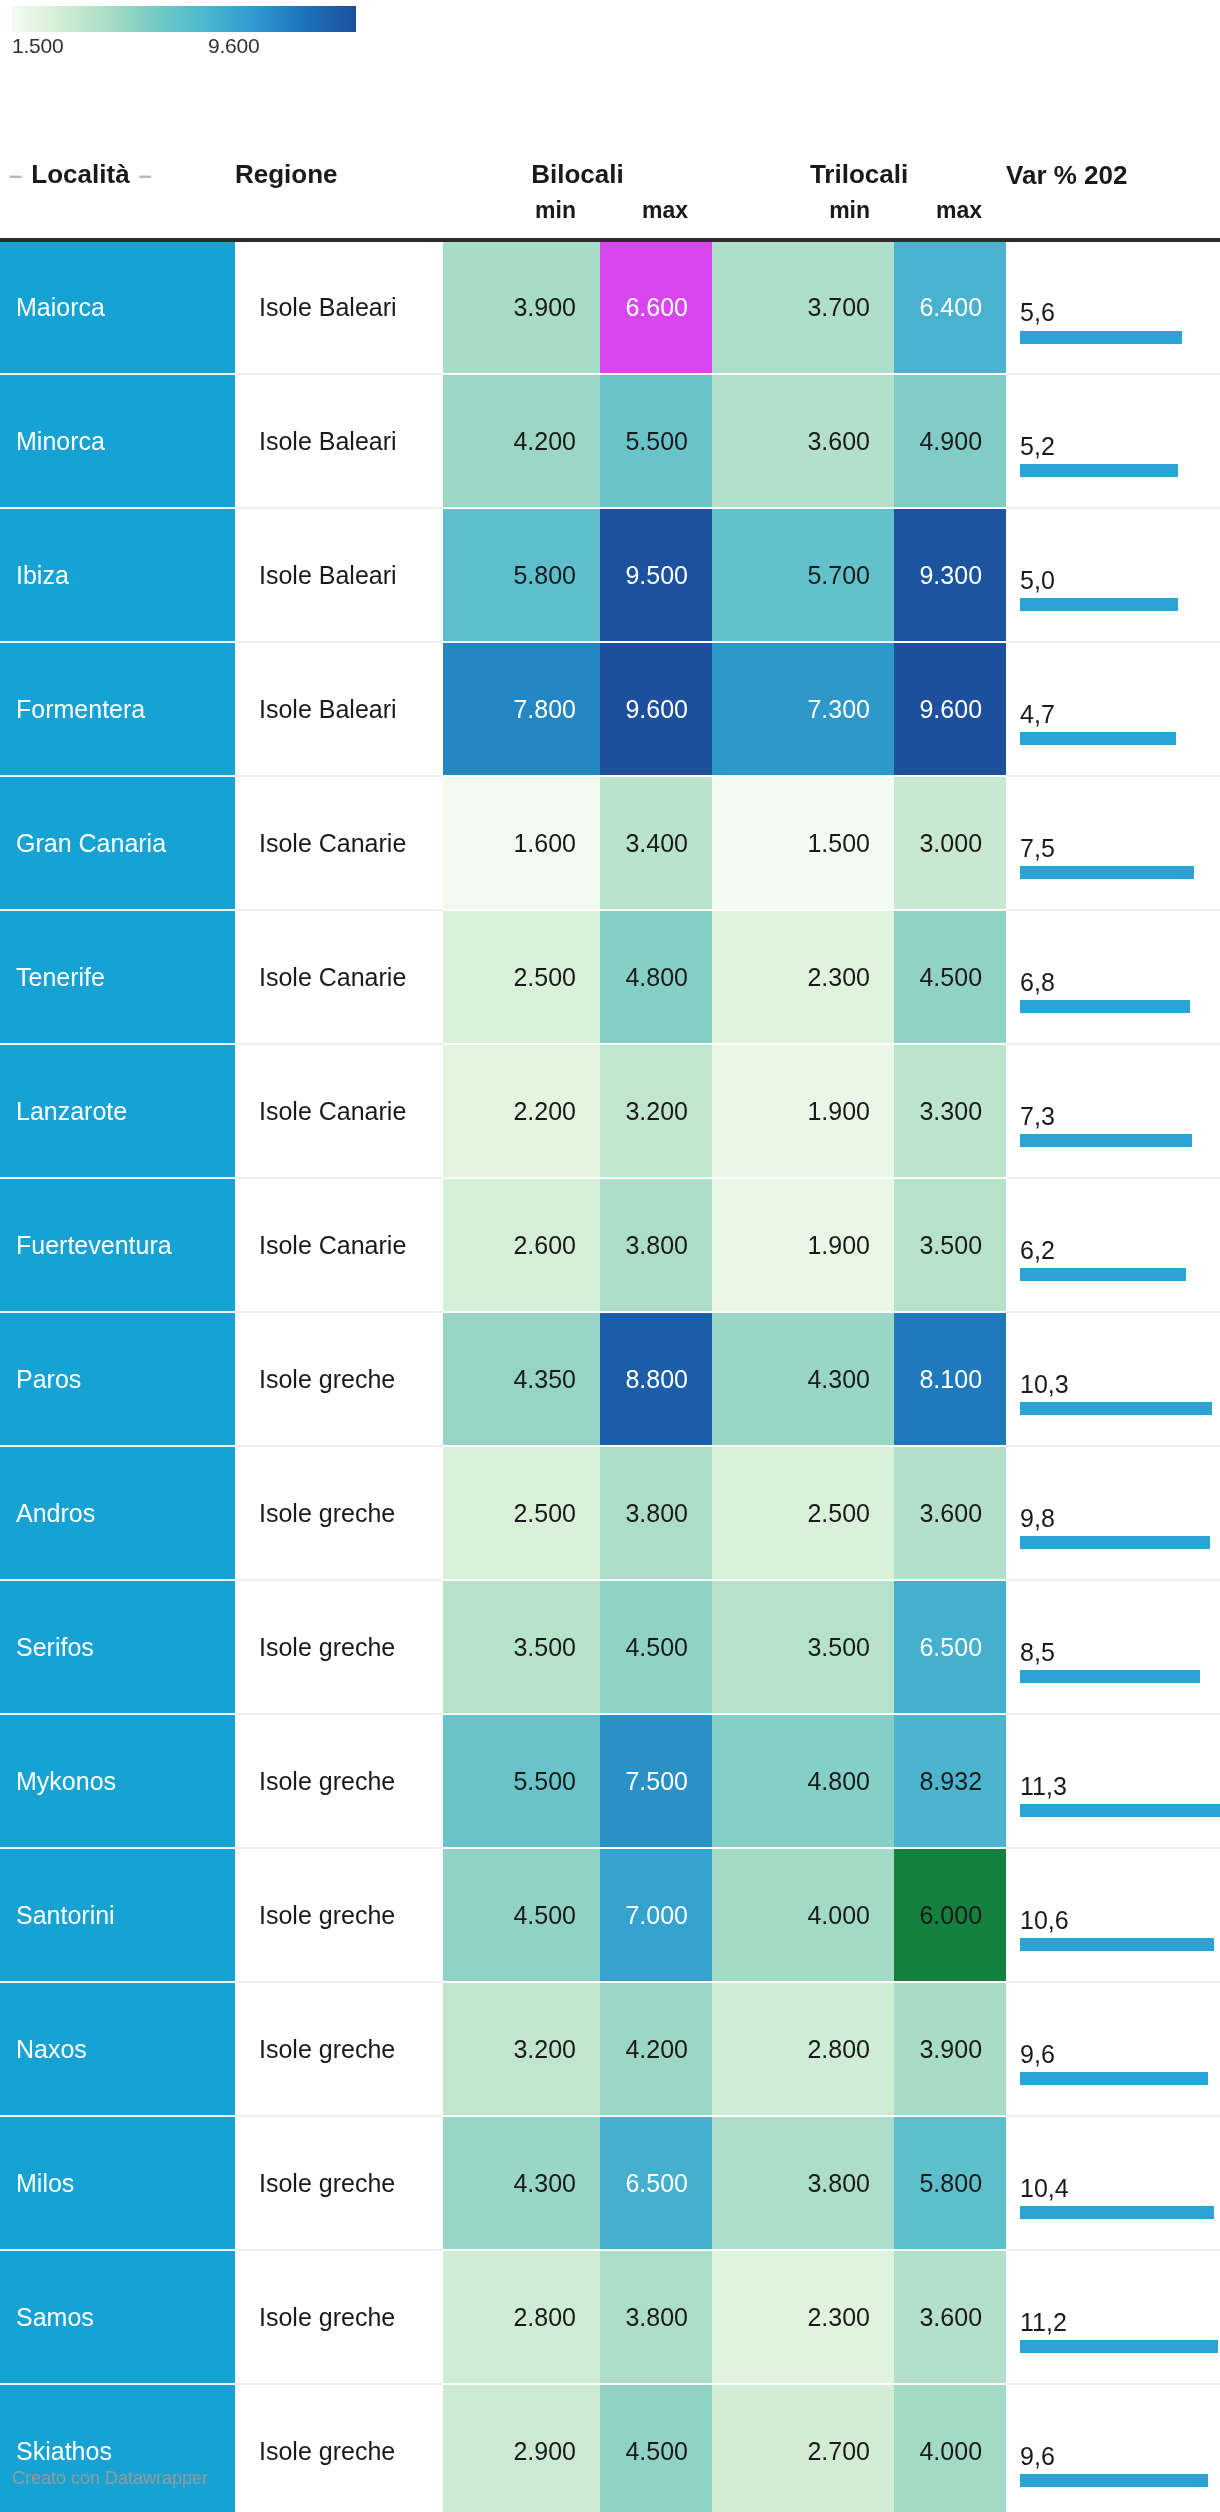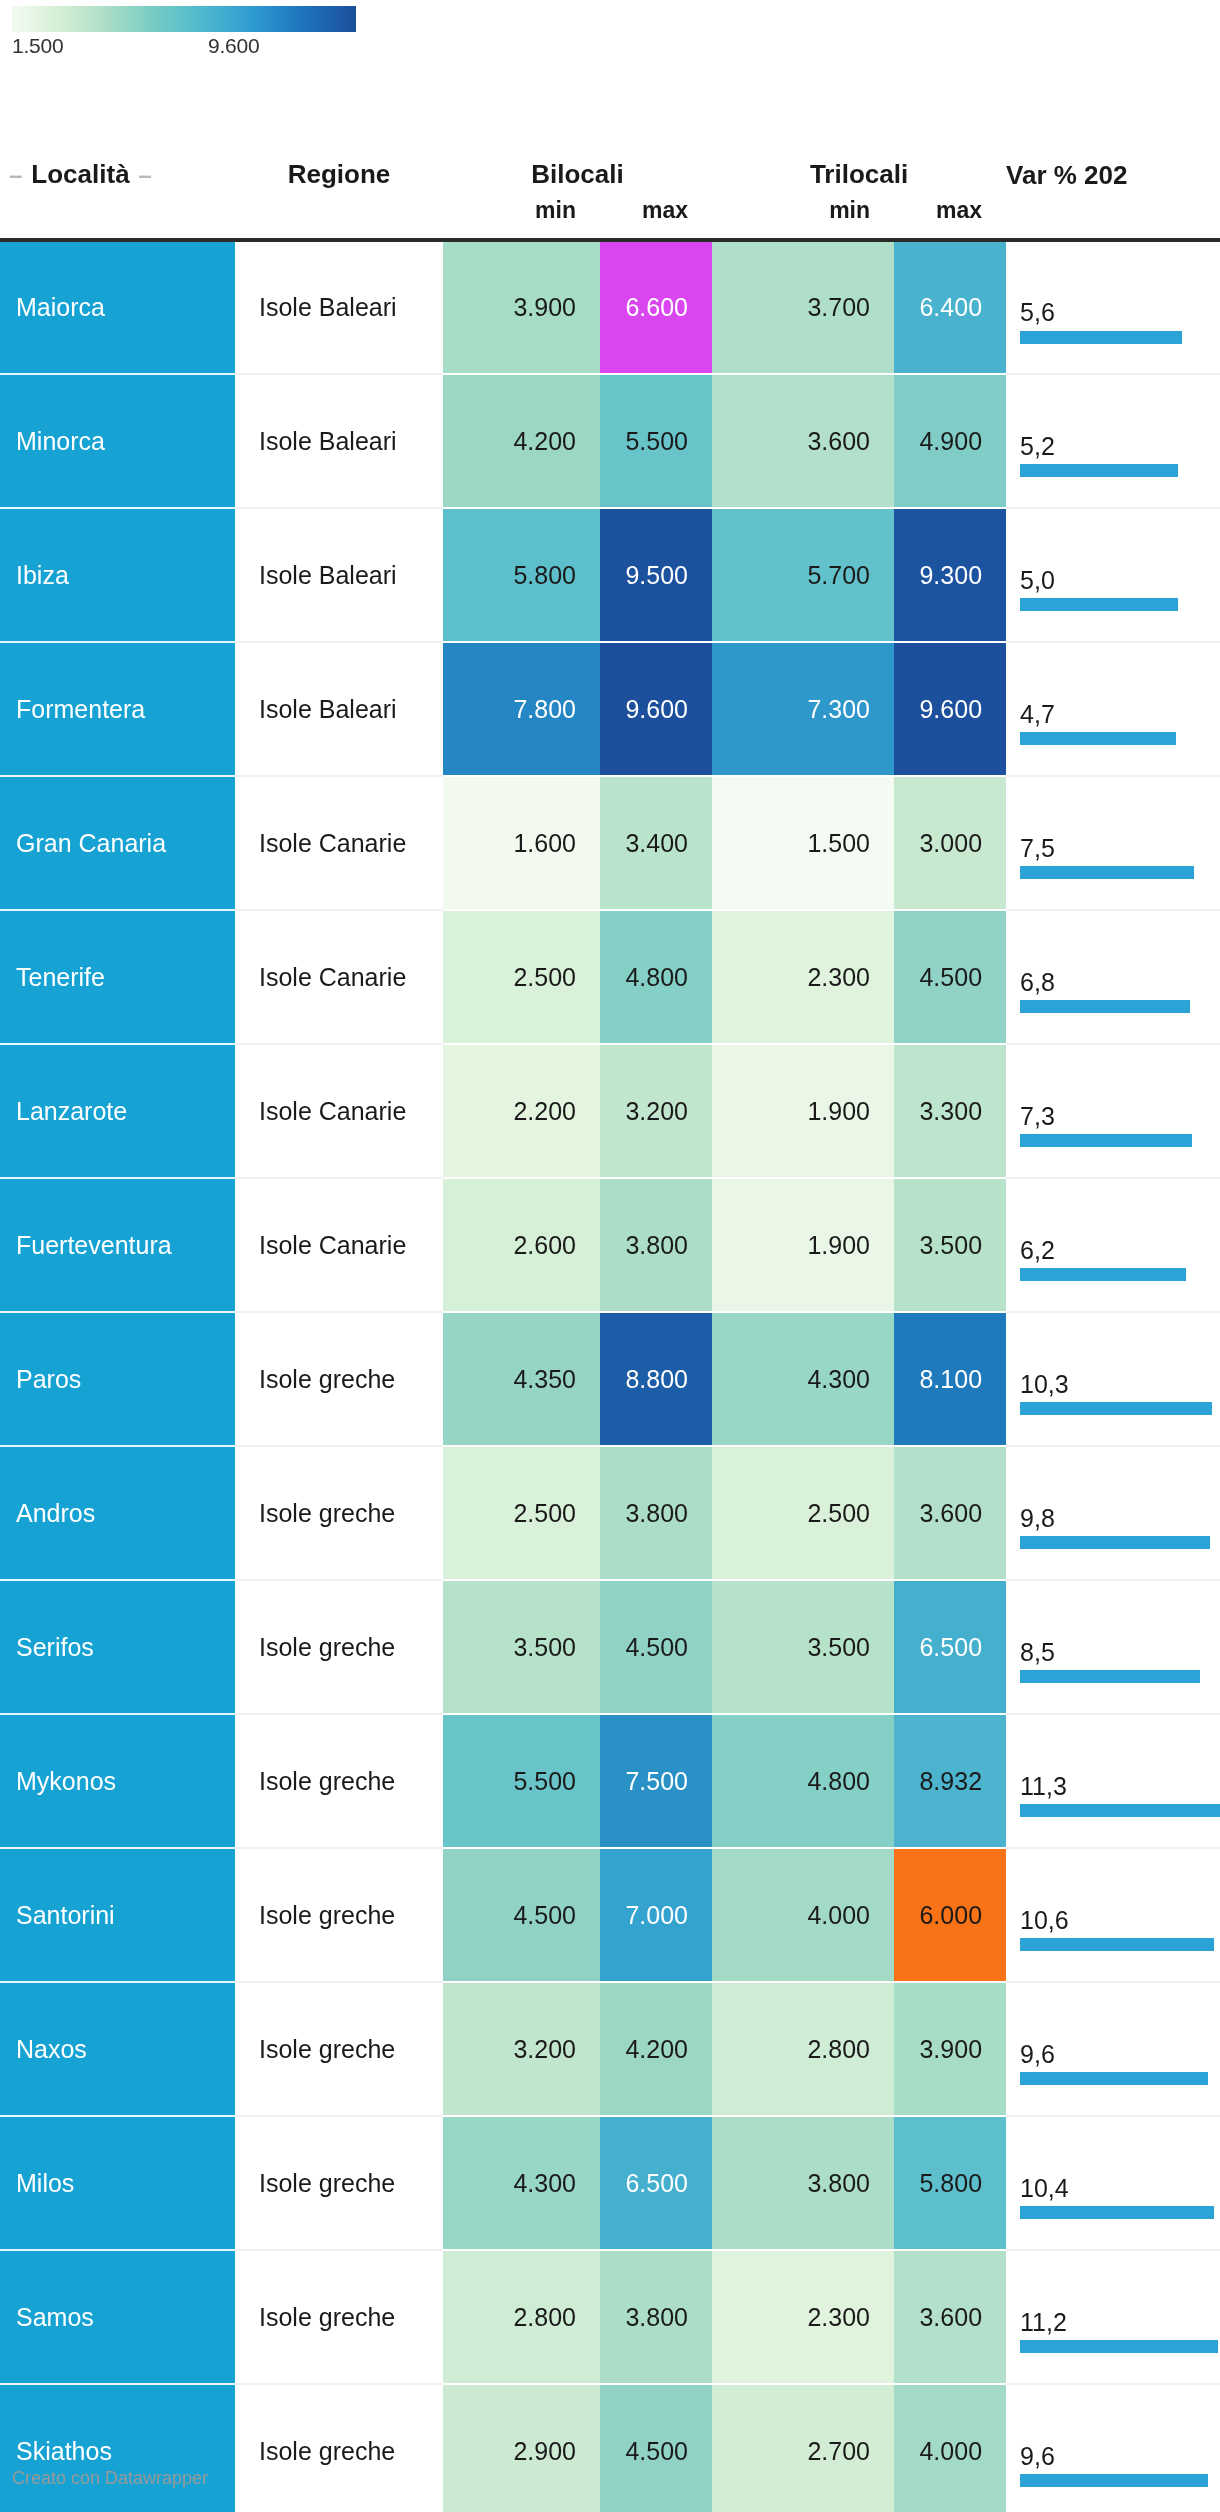--- a/index.html
+++ b/index.html
@@ -74,21 +74,21 @@
   
   thead tr.group-row th {
     padding: 0 0 6px 0;
     font-size: 26px;
     font-weight: bold;
     color: #1a1a1a;
     vertical-align: bottom;
     height: 92px;
   }
   th.g-localita { text-align: left;  padding-left: 28px; }
-  th.g-regione  { text-align: center; }
+  th.g-regione  { text-align: left; }
   th.g-bilocali { text-align: center; }
   th.g-trilocali{ }
   th.g-var {
     text-align: left;
     padding-left: 14px;
     font-size: 25px;
     line-height: 1.16;
     white-space: normal;
   }
   .sort-dash {
@@ -414,21 +414,21 @@
               </span>
             </span>
           </td>
         </tr>
         <tr>
           <td class="cell-localita">Santorini</td>
           <td class="cell-regione">Isole greche</td>
           <td class="num dark" style="background: rgb(144, 211, 198);">4.500</td>
           <td class="num light" style="background: rgb(52, 163, 208);">7.000</td>
           <td class="num dark" style="background: rgb(163, 218, 198);">4.000</td>
-          <td class="num dark" style="background: #f97316;">6.000</td>
+          <td class="num dark" style="background: #15803d;">6.000</td>
           <td class="cell-var">
             <span class="var-inner">
               <span class="var-value">10,6</span>
               <span class="var-bar-track">
                 <span class="var-bar" style="width: 97%;"></span>
               </span>
             </span>
           </td>
         </tr>
         <tr>

